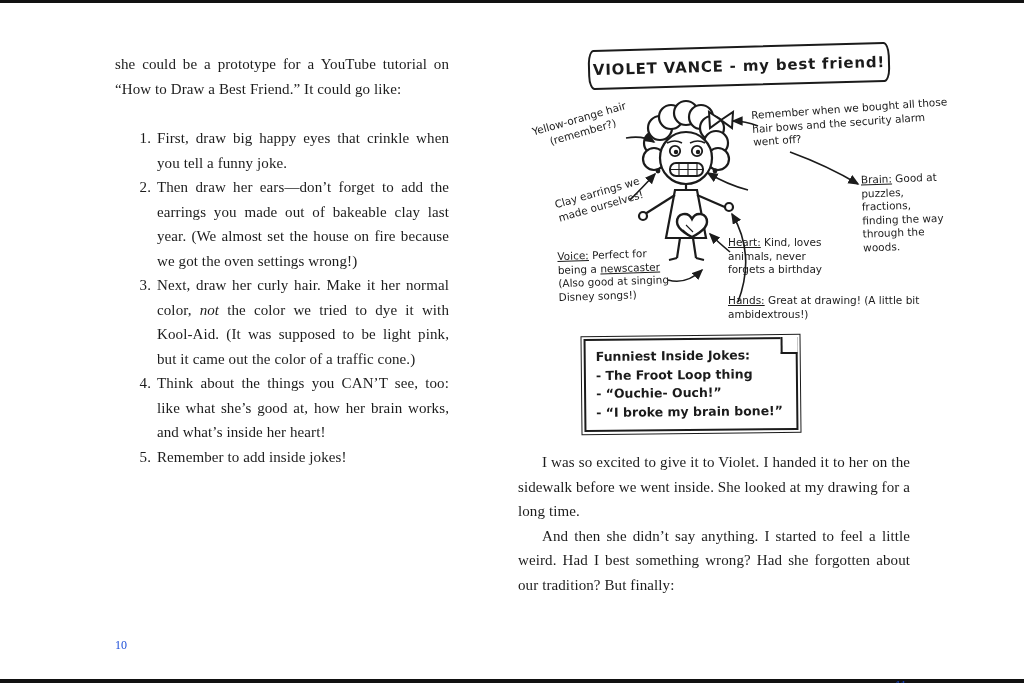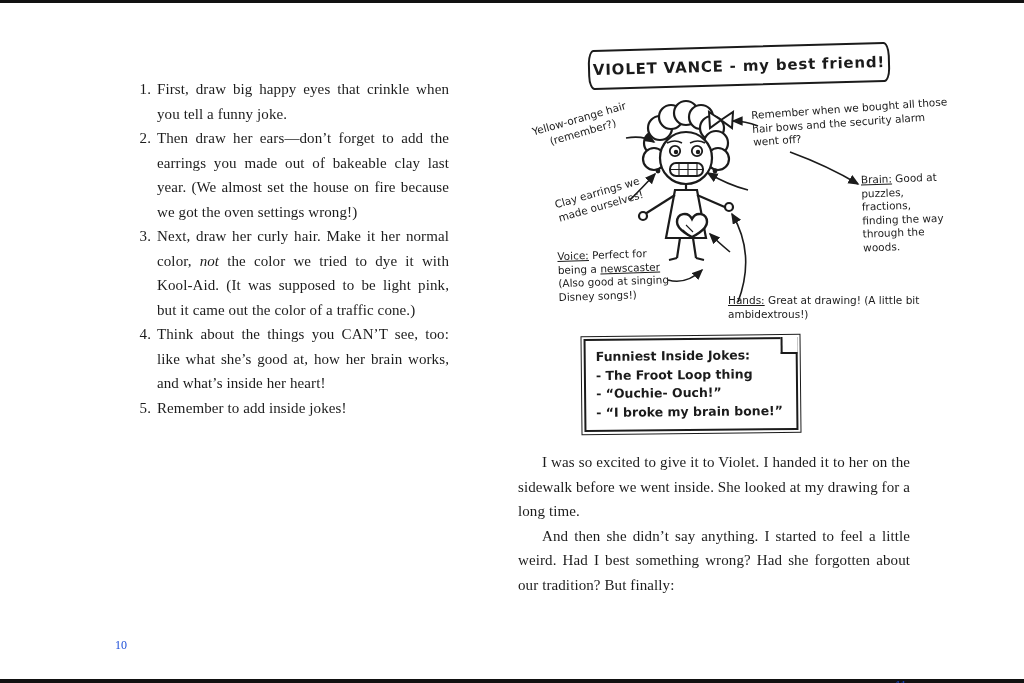--- a/index.html
+++ b/index.html
@@ -66,20 +66,21 @@
   .rp-text p { margin-bottom:0; }
 </style>
 </head>
 <body>
 
 <div class="canvas">
   <div class="edge top"></div>
   <div class="edge bottom"></div>
 
   <div class="page-left">
+    <p class="body-text">she could be a prototype for a YouTube tutorial on “How to Draw a Best Friend.” It could go like:</p>
 
     <ol class="steps body-text">
       <li>
         <span class="num">1.</span>
         <span>First, draw big happy eyes that crinkle when you tell a funny joke.</span>
       </li>
       <li>
         <span class="num">2.</span>
         <span>Then draw her ears—don’t forget to add the earrings you made out of bakeable clay last year. (We almost set the house on fire because we got the oven settings wrong!)</span>
       </li>
@@ -185,20 +186,23 @@
 
       <div class="note hand note-bows">Remember when we bought all those hair bows and the security alarm went off?</div>
 
 
       <div class="note hand note-brain">
         <span class="ul">Brain:</span><span> Good at puzzles, fractions, finding the way through the woods.</span>
       </div>
 
       <div class="note hand note-earrings">Clay earrings we made ourselves!</div>
 
+      <div class="note hand note-heart">
+        <span class="ul">Heart:</span><span> Kind, loves animals, never forgets a birthday</span>
+      </div>
 
       <div class="note hand note-voice">
         <span class="ul">Voice:</span><span> Perfect for being a </span><span class="ul">newscaster</span><span> (Also good at singing Disney songs!)</span>
       </div>
 
       <div class="note hand note-hands">
         <span class="ul">Hands:</span><span> Great at drawing! (A little bit ambidextrous!)</span>
       </div>
 
       <div class="jokes hand">

